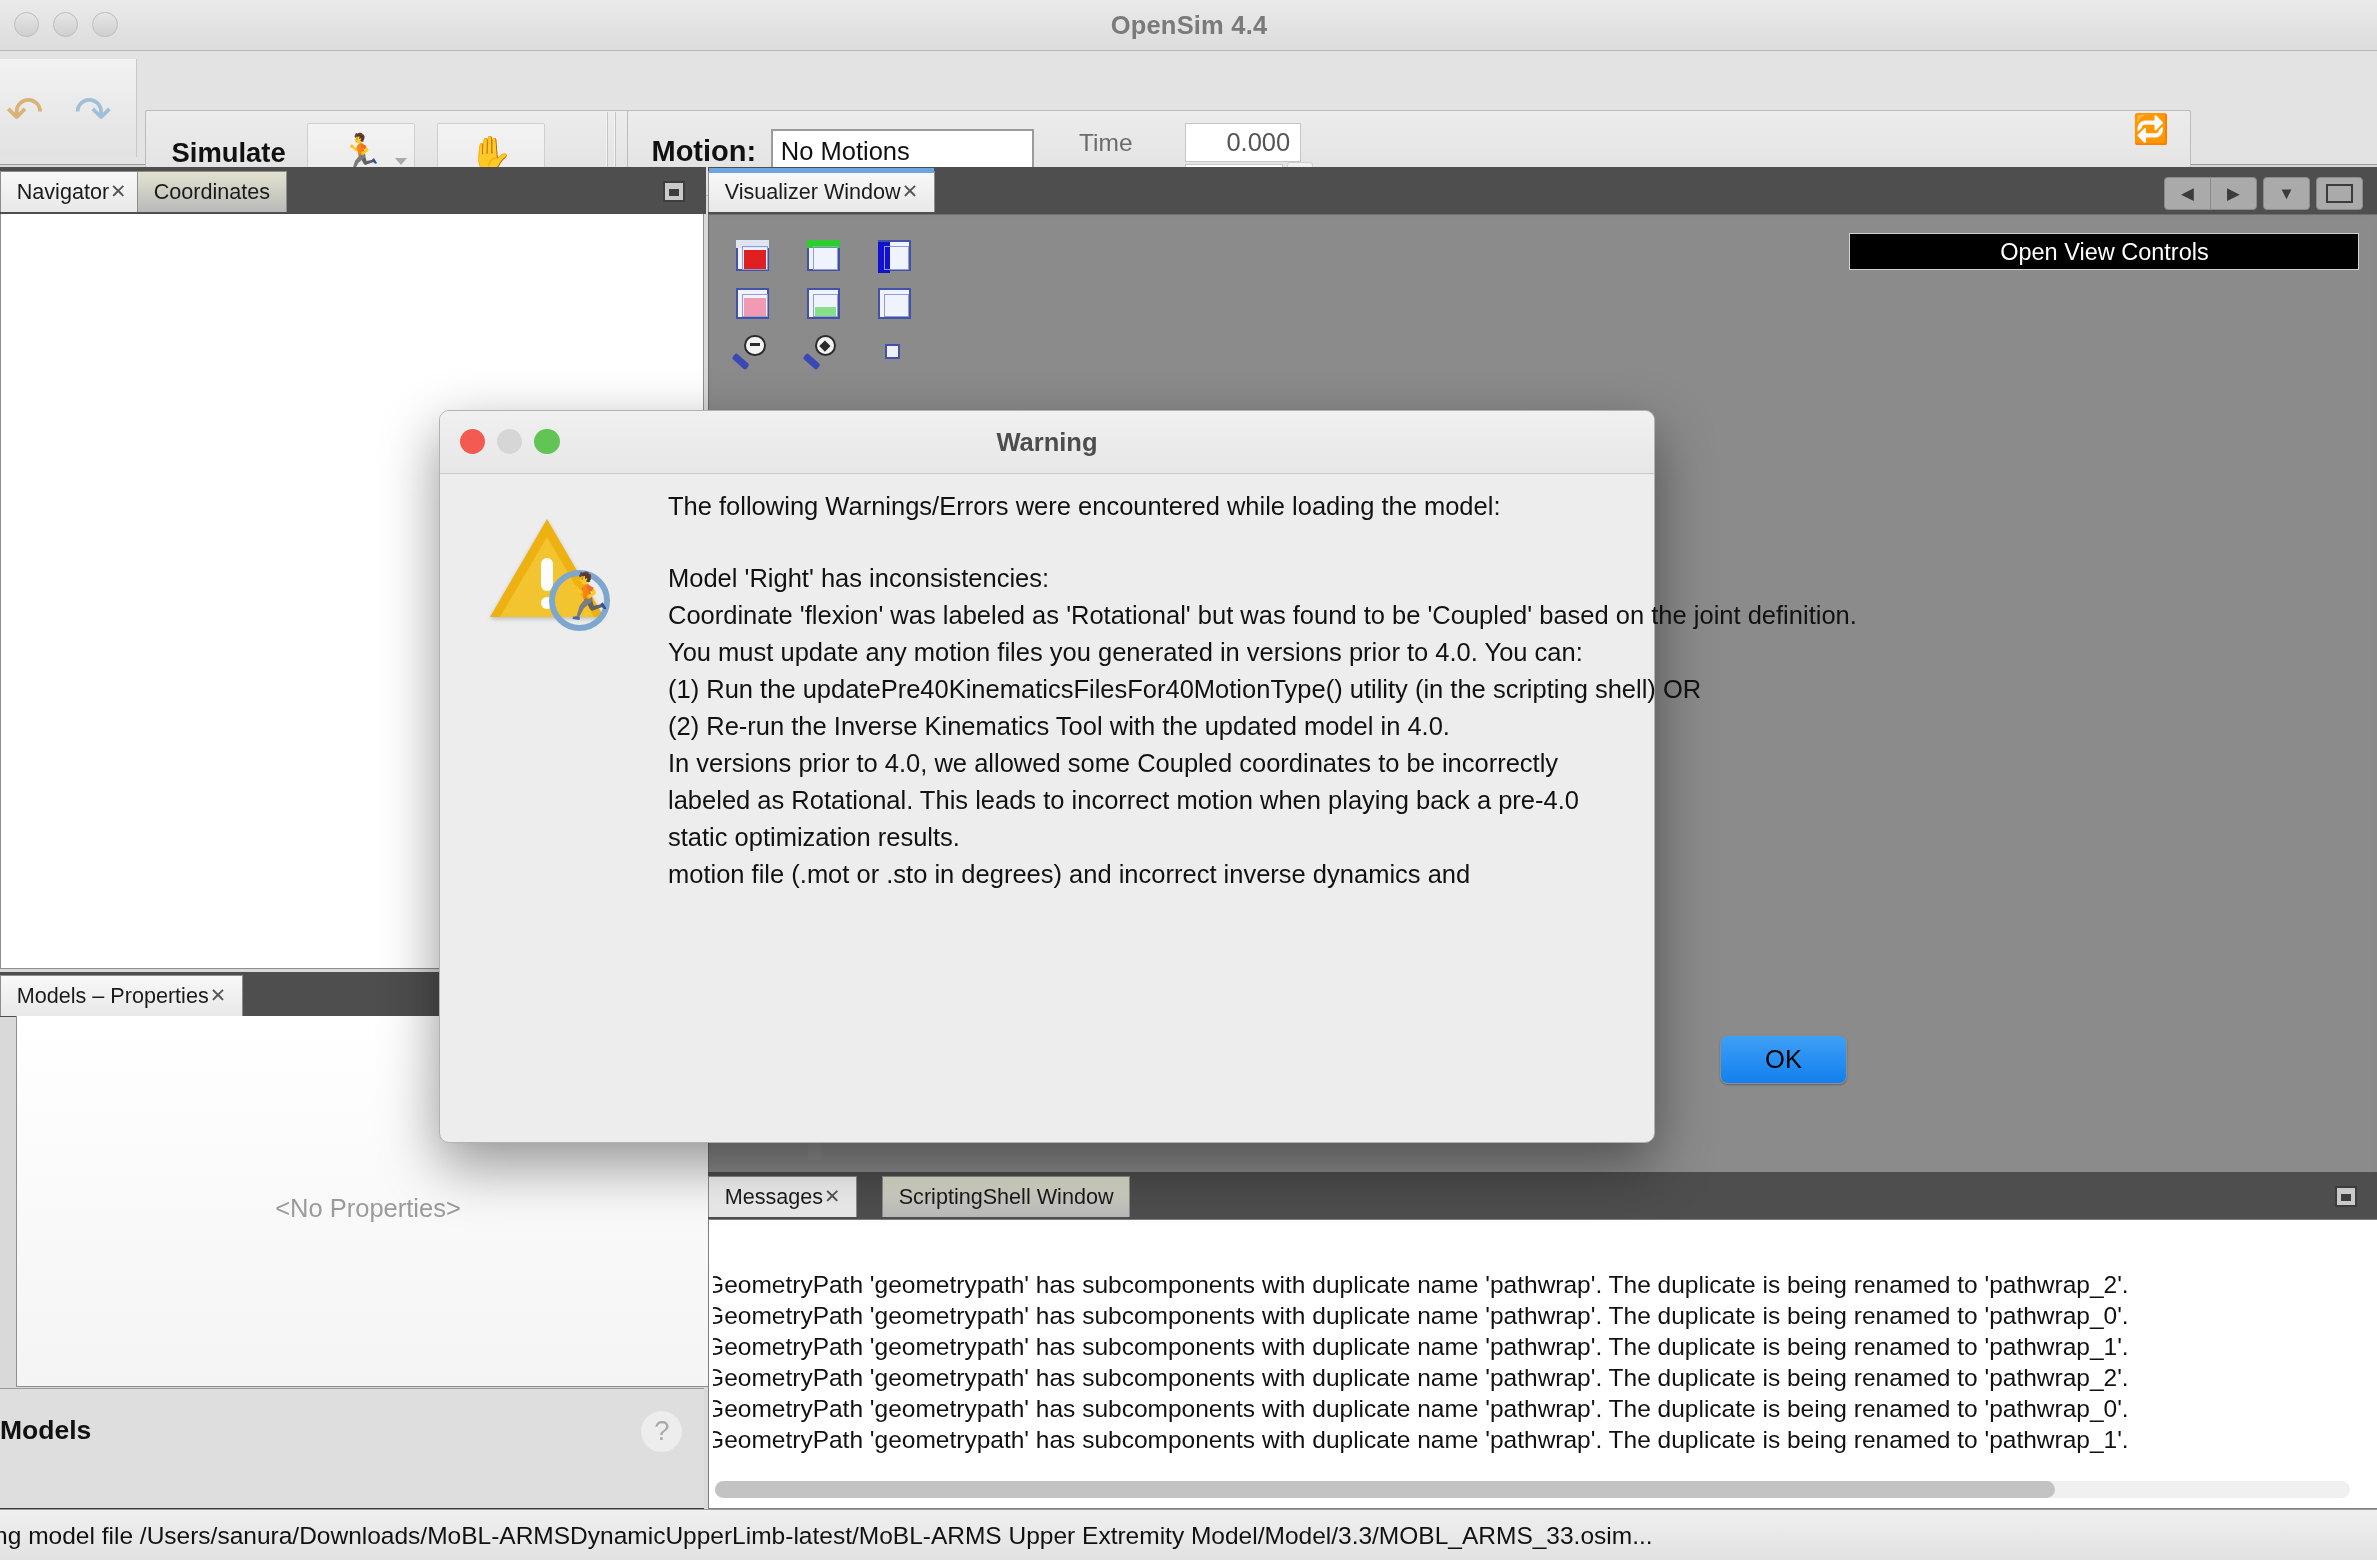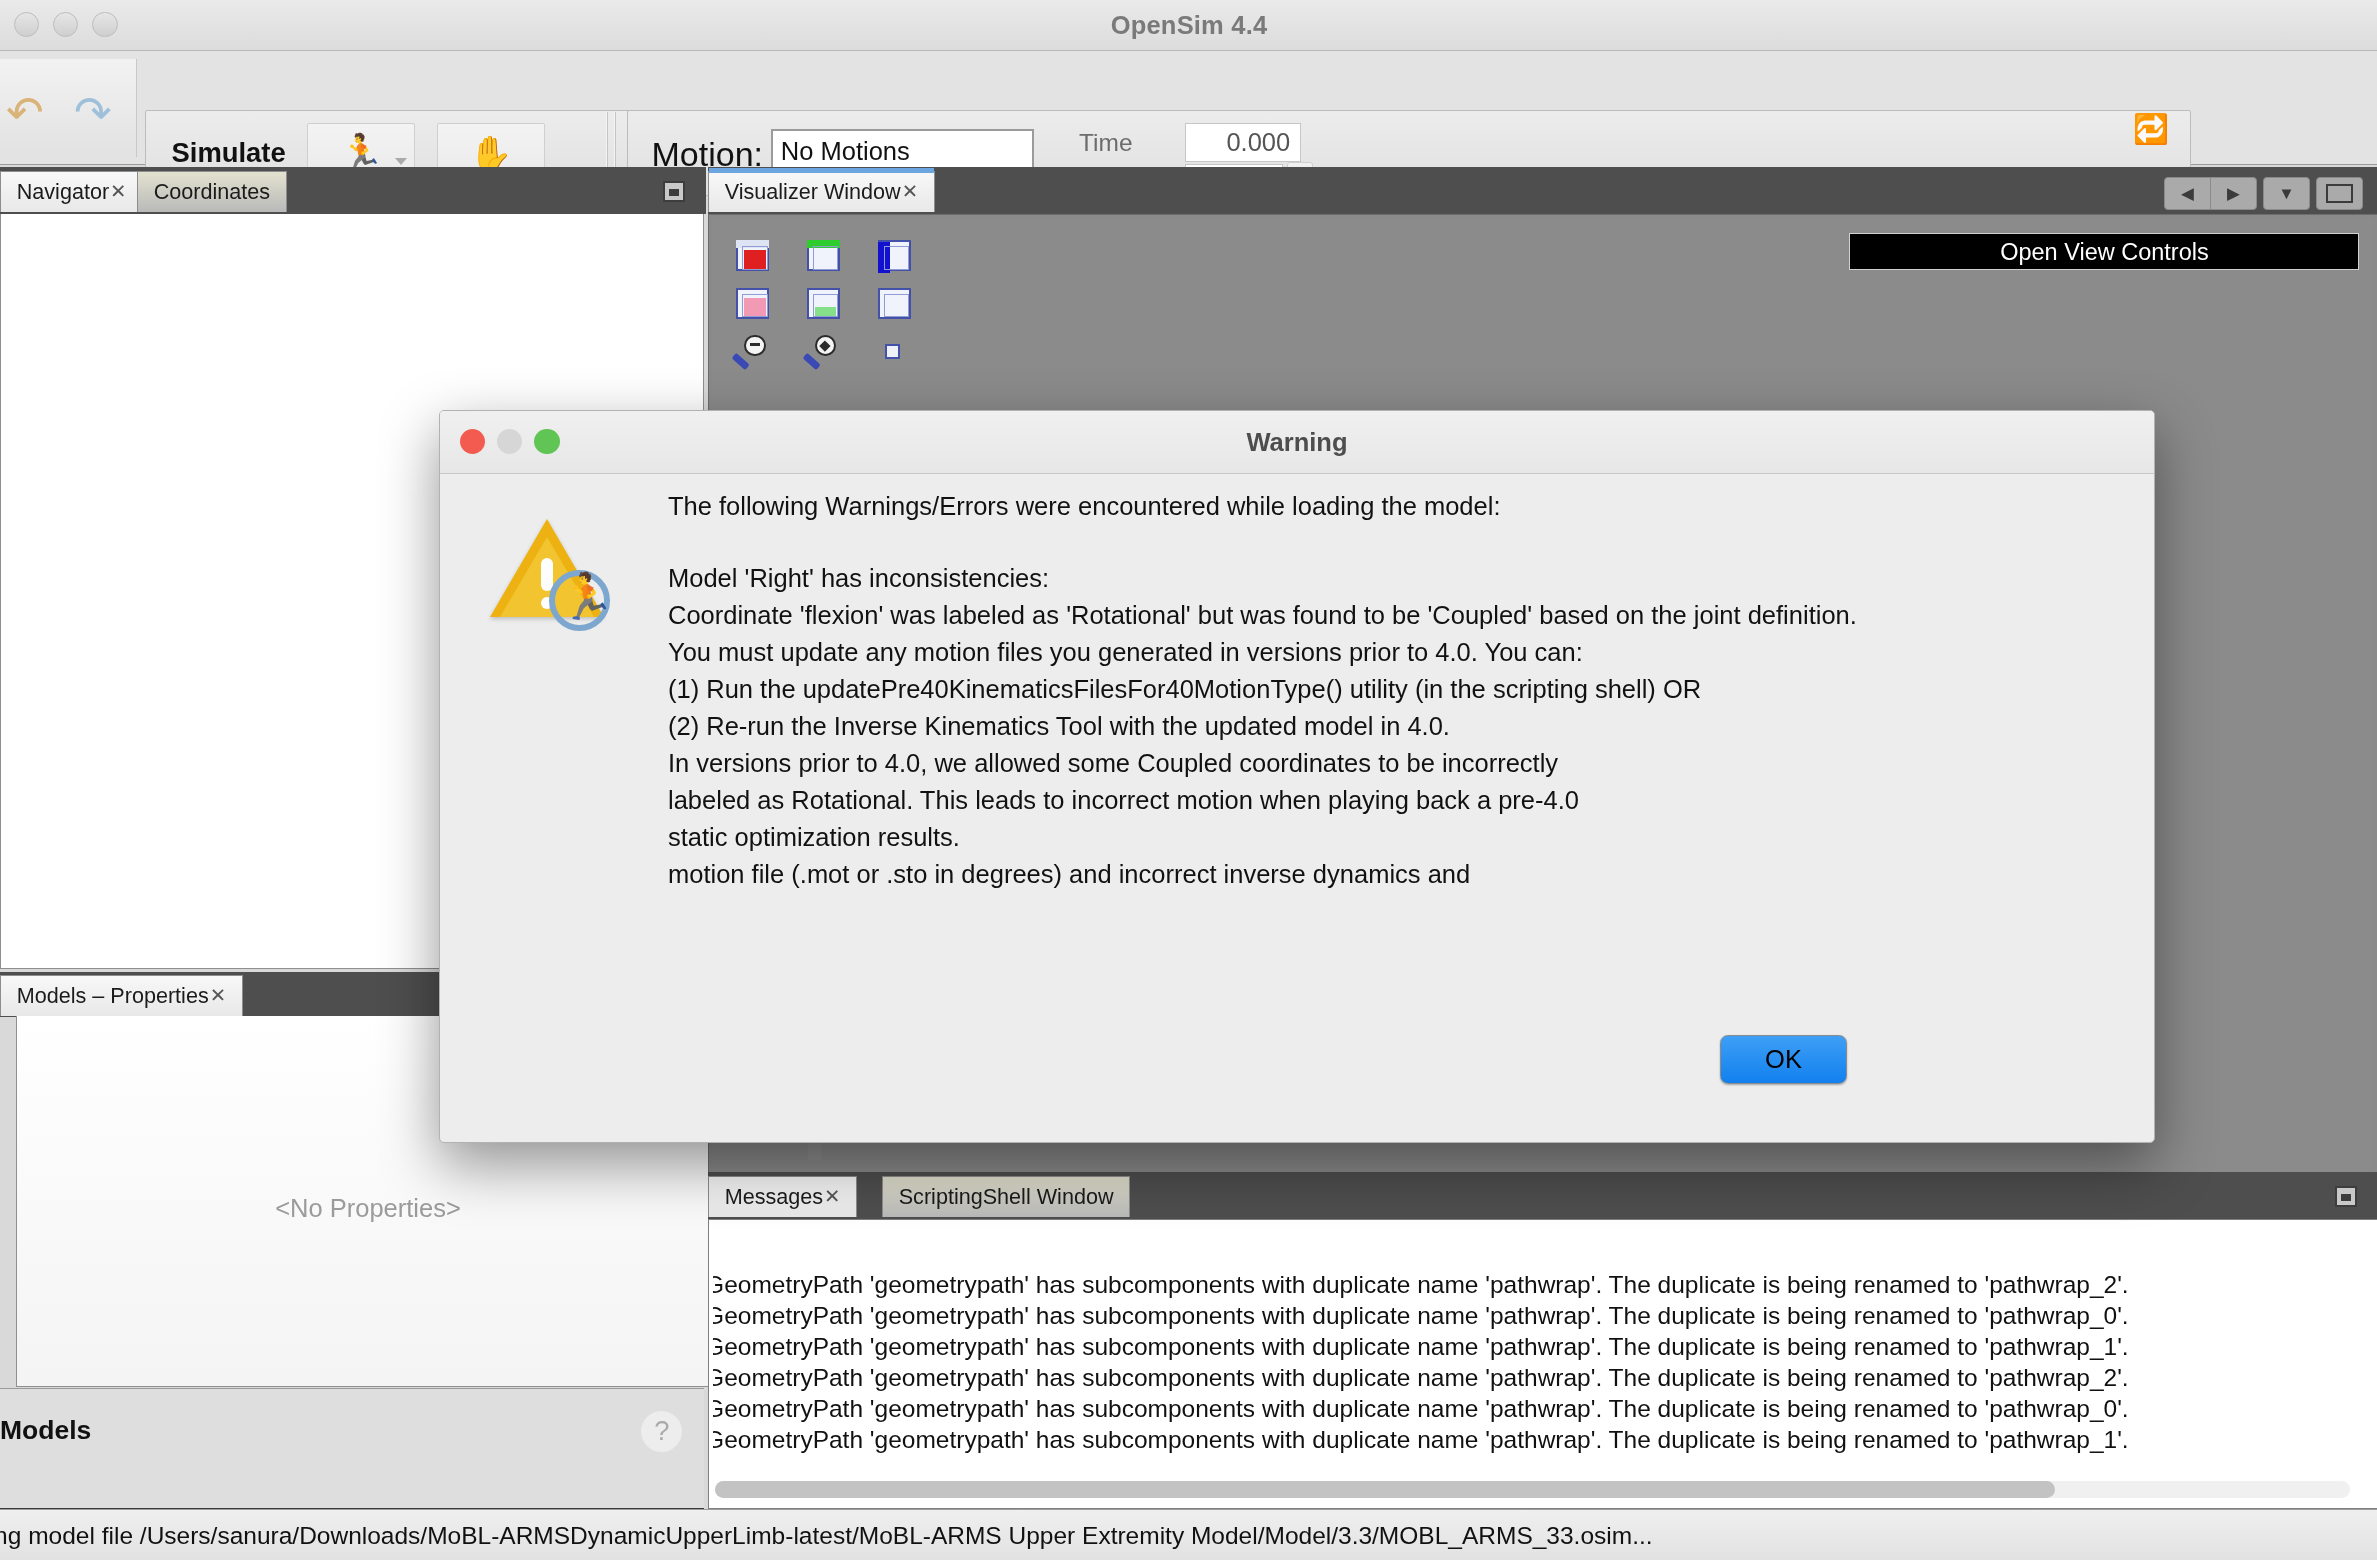--- a/index.html
+++ b/index.html
@@ -55,21 +55,21 @@
   }
   .runner{ font-size:37px; color:#6f9e79; line-height:1; }
   .hand{ font-size:35px; color:#6c6c6c; line-height:1; }
   .caret{ position:absolute; right:6.9px; bottom:17.6px; width:0;height:0;
     border-left:6.9px solid transparent;border-right:6.9px solid transparent;border-top:7.8px solid #aaa;}
 
   .sep{ position:absolute; top:61px; width:2px; height:82px; background:#c3c3c3; border-left:1px solid #f5f5f5;}
   .sep.s1{ left:606px; } .sep.s2{ left:614px; }
 
   .grp.motion{ left:627px; top:59px; width:1564px; height:86px; }
-  .motion-label{ position:absolute; left:23.5px; top:23.5px; font-size:34px; font-weight:normal; color:#111;text-align:center; }
+  .motion-label{ position:absolute; left:23.5px; top:23.5px; font-size:29px; font-weight:bold; color:#111;text-align:center; }
   .motion-field{
     position:absolute; left:143px; top:17.6px; width:263px; height:45px;
     background:#fff; border:2px solid #9b9b9b;
     font-size:25.5px; color:#111; padding-left:7.8px; line-height:41px;
   }
   .tlabel{ position:absolute; font-size:24.5px; color:#6c6c6c; }
   .tlabel.time{ left:451px; top:17.6px; }
   .tlabel.speed{ left:443px; top:57px; }
   .tval{
     position:absolute; background:#fff; border:1px solid #c6c6c6;
@@ -207,22 +207,22 @@
   
   .statusbar{
     position:absolute; left:0; bottom:0; width:2378px; height:51px;
     background:linear-gradient(#efefef,#e2e2e2); border-top:1px solid #9d9d9d;
     font-size:24.5px; color:#111; line-height:51px;
   }
   .statusbar .txt{ position:absolute; left:-5.9px; top:0; white-space:nowrap; }
 
   
   .dlg{
-    position:absolute; left:439px; top:410px; width:1716px; height:733px;
-    background:#ededed; border:1px solid #b2b2b2; border-radius:5px;
+    position:absolute; left:439px; top:410px; width:1216px; height:733px;
+    background:#ededed; border:1px solid #b2b2b2; border-radius:10px;
     box-shadow:0 21.6px 59px rgba(0,0,0,.42);
     overflow:hidden;
   }
   .dlg-title{
     position:relative; height:63px; background:linear-gradient(#f0f0f0,#e7e7e7);
     border-bottom:1px solid #c8c8c8;
   }
   .dlg-title .t{
     position:absolute; left:0; width:100%; text-align:center; line-height:63px;
     font-size:25.5px; font-weight:bold; color:#4d4d4d;

